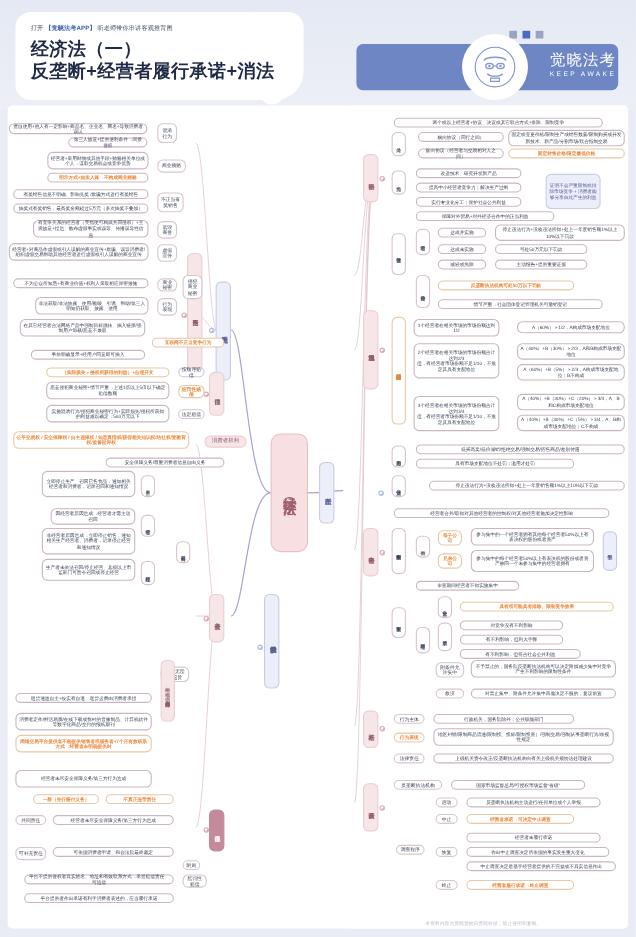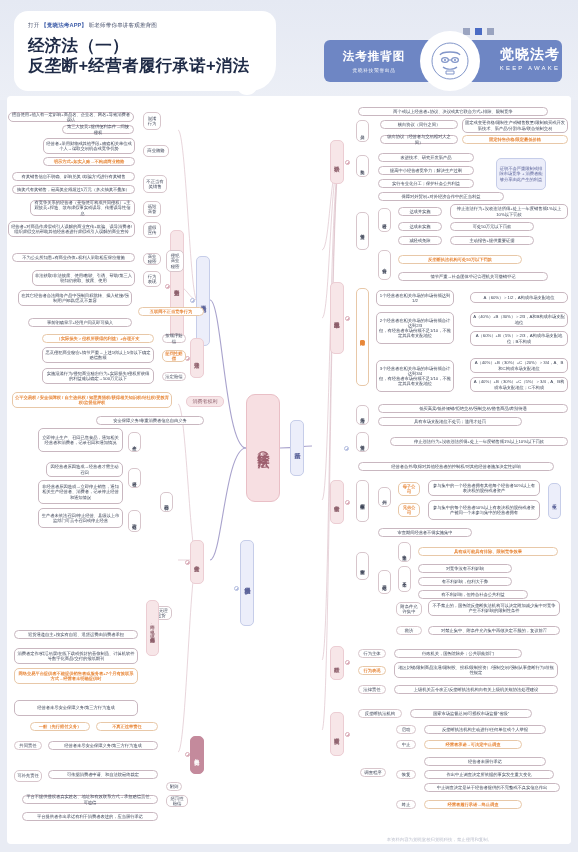--- a/index.html
+++ b/index.html
@@ -30,21 +30,21 @@
 
   .brand { position:absolute; left:324px; top:40px; width:238px; height:42px;
            background:#6e86c4; border-radius:6px; display:flex; align-items:center; }
   .brand-l { width:100px; text-align:center; color:#fff; }
   .brand-l .t1 { font-size:11.5px; font-weight:bold; letter-spacing:1px; }
   .brand-l .t2 { font-size:4.8px; letter-spacing:.6px; margin-top:3px; opacity:.92; }
   .brand-circle { position:absolute; left:96px; top:-9px; width:60px; height:60px;
                   border-radius:50%; background:#fff; display:flex; align-items:center;
                   justify-content:center; }
   .brand-r { position:absolute; left:166px; top:6px; color:#fff; text-align:center; width:80px;}
-  .brand-r .t1 { font-size:14px; font-weight:bold; letter-spacing:1px; }
+  .brand-r .t1 { font-size:14px; font-weight:normal; letter-spacing:1px; }
   .brand-r .t2 { font-size:6px; letter-spacing:2.2px; margin-top:1px; }
 
   
   .board { position:absolute; left:7px; top:96px; width:564px; height:748px;
            background:#fff; border-radius:4px; }
   .board-pad { position:absolute; left:312px; top:96px; width:259px; height:748px;
                background:#fff; border-radius:4px;}
 
   .footer { position:absolute; right:18px; bottom:10px; font-size:4.4px; color:#b9bdcb; }
 
@@ -99,24 +99,20 @@
     <div class="hdr-notch"></div>
   </div>
 
   <div class="dots">
       <i></i>
       <i class="b"></i>
       <i></i>
     </div>
 
   <div class="brand">
-    <div class="brand-l">
-      <div class="t1">法考推背图</div>
-      <div class="t2">觉晓科技荣誉出品</div>
-    </div>
     <div class="brand-circle">
       <svg width="40" height="40" viewBox="0 0 40 40" aria-hidden="true">
         <circle cx="20" cy="20" r="18" fill="none" stroke="#8296c9" stroke-width="1"></circle>
         <path d="M10 14c2-4 18-4 20 0" fill="none" stroke="#8296c9" stroke-width="1.4"></path>
         <ellipse cx="15" cy="19" rx="3.4" ry="2.4" fill="none" stroke="#8296c9" stroke-width="1.2"></ellipse>
         <ellipse cx="25" cy="19" rx="3.4" ry="2.4" fill="none" stroke="#8296c9" stroke-width="1.2"></ellipse>
         <circle cx="15" cy="19" r="1.1" fill="#8296c9"></circle>
           <circle cx="25" cy="19" r="1.1" fill="#8296c9"></circle>
         <path d="M18.4 19h3.2" stroke="#8296c9" stroke-width="1.1"></path>
         <path d="M13 26c3 3 11 3 14 0" fill="none" stroke="#8296c9" stroke-width="1.2"></path>

